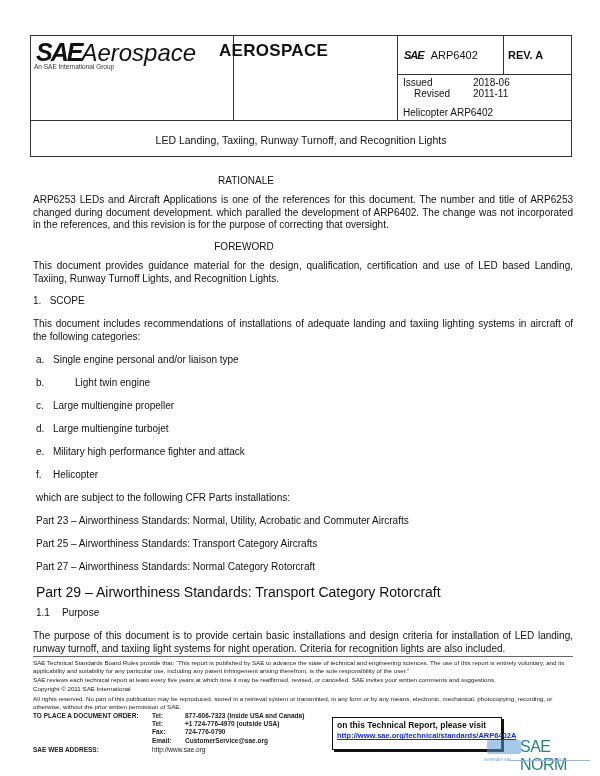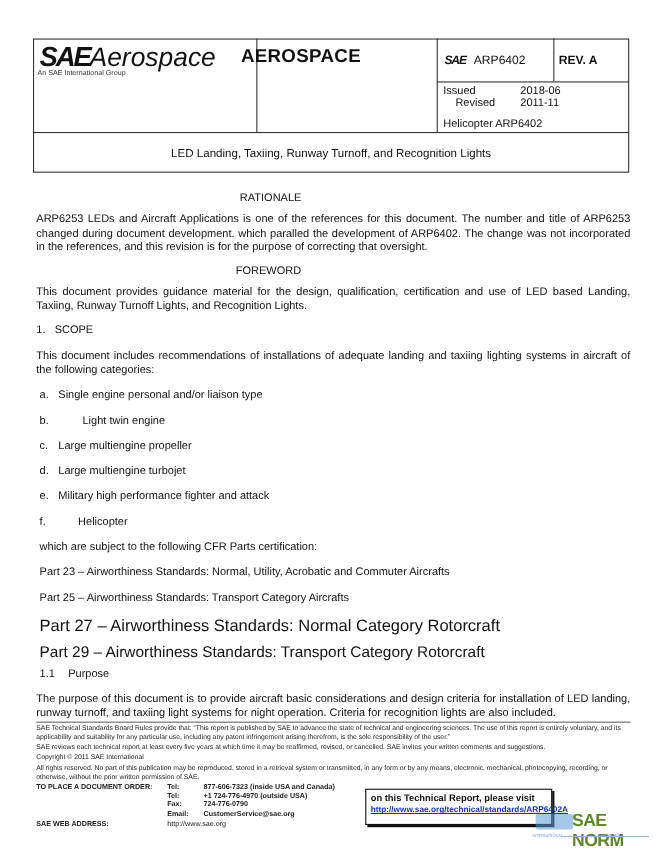--- a/index.html
+++ b/index.html
@@ -13,21 +13,21 @@
   .logo-aero { font-style:italic; font-size:24px; font-weight:normal; }
   .logo-sub { font-size:6.5px; color:#333; }
   .doctype { font-weight:bold; font-size:17px; line-height:21px; letter-spacing:0.3px; }
   .t { font-size:10px; line-height:12px; }
   .body-text { left:33px; width:540px; font-size:10px; line-height:12.5px; text-align:justify; }
   .center { text-align:center; }
   .fine { font-size:6.2px; line-height:7.6px; color:#222; }
   .order { font-size:6.5px; line-height:8.2px; font-weight:bold; color:#222; }
   .feedback { left:332px; top:717px; width:170px; height:33px; border:1.5px solid #111; box-shadow:2px 2px 0 #111; font-size:8.5px; line-height:10.3px; font-weight:bold; padding:2px 4px; box-sizing:border-box; background:#fff; }
   .feedback a { color:#1030c0; text-decoration:underline; }
-  .wm { color:#4d7c0f; font-weight:bold; }
+  .wm { color:#0f766e; font-weight:normal; }
 </style>
 </head>
 <body>
 
 <div class="abs frame"></div>
 <div class="abs vline" style="left:233px; top:35px; height:85px;"></div>
 <div class="abs vline" style="left:397px; top:35px; height:85px;"></div>
 <div class="abs vline" style="left:503px; top:35px; height:39px;"></div>
 <div class="abs hline" style="left:397px; top:74px; width:175px;"></div>
 <div class="abs hline" style="left:30px; top:120px; width:542px;"></div>
@@ -69,32 +69,32 @@
   <div class="abs" style="left:53px; top:354px; font-size:10px;">Single engine personal and/or liaison type</div>
   <div class="abs" style="left:36px; top:377px; font-size:10px;"><span>b.</span></div>
   <div class="abs" style="left:53px; top:377px; font-size:10px;margin-left:22px;">Light twin engine</div>
   <div class="abs" style="left:36px; top:400px; font-size:10px;"><span>c.</span></div>
   <div class="abs" style="left:53px; top:400px; font-size:10px;">Large multiengine propeller</div>
   <div class="abs" style="left:36px; top:423px; font-size:10px;"><span>d.</span></div>
   <div class="abs" style="left:53px; top:423px; font-size:10px;">Large multiengine turbojet</div>
   <div class="abs" style="left:36px; top:446px; font-size:10px;"><span>e.</span></div>
   <div class="abs" style="left:53px; top:446px; font-size:10px;">Military high performance fighter and attack</div>
   <div class="abs" style="left:36px; top:469px; font-size:10px;"><span>f.</span></div>
-  <div class="abs" style="left:71px; top:469px; font-size:10px;">Helicopter</div>
+  <div class="abs" style="left:53px; top:469px; font-size:10px;">Helicopter</div>
 </div>
 
-<div class="abs" style="left:36px; top:492px; font-size:10px;">which are subject to the following CFR Parts certification:</div>
+<div class="abs" style="left:36px; top:492px; font-size:10px;">which are subject to the following CFR Parts installations:</div>
 <div class="abs" style="left:36px; top:515px; font-size:10px;">Part 23 – Airworthiness Standards: Normal, Utility, Acrobatic and Commuter Aircrafts</div>
 <div class="abs" style="left:36px; top:538px; font-size:10px;text-align:center;">Part 25 – Airworthiness Standards: Transport Category Aircrafts</div>
-<div class="abs" style="left:36px; top:561px; font-size:15px;">Part 27 – Airworthiness Standards: Normal Category Rotorcraft</div>
+<div class="abs" style="left:36px; top:561px; font-size:10px;">Part 27 – Airworthiness Standards: Normal Category Rotorcraft</div>
 <div class="abs" style="left:36px; top:584px; font-size:14px;">Part 29 – Airworthiness Standards: Transport Category Rotorcraft</div>
 
 <div class="abs" style="left:36px; top:607px; font-size:10px;">1.1</div>
 <div class="abs" style="left:62px; top:607px; font-size:10px;">Purpose</div>
-<div class="abs body-text" style="top:630px;">The purpose of this document is to provide aircraft basic considerations and design criteria for installation of LED landing, runway turnoff, and taxiing light systems for night operation. Criteria for recognition lights are also included.</div>
+<div class="abs body-text" style="top:630px;">The purpose of this document is to provide certain basic installations and design criteria for installation of LED landing, runway turnoff, and taxiing light systems for night operation. Criteria for recognition lights are also included.</div>
 
 <div class="abs hline" style="left:33px; top:656px; width:540px; background:#666;"></div>
 <div class="abs fine" style="left:33px; top:659px; width:540px;">SAE Technical Standards Board Rules provide that: “This report is published by SAE to advance the state of technical and engineering sciences. The use of this report is entirely voluntary, and its applicability and suitability for any particular use, including any patent infringement arising therefrom, is the sole responsibility of the user.”</div>
 <div class="abs fine" style="left:33px; top:676px; width:540px;">SAE reviews each technical report at least every five years at which time it may be reaffirmed, revised, or cancelled. SAE invites your written comments and suggestions.</div>
 <div class="abs fine" style="left:33px; top:685px; width:540px;">Copyright © 2011 SAE International</div>
 <div class="abs fine" style="left:33px; top:695px; width:540px;">All rights reserved. No part of this publication may be reproduced, stored in a retrieval system or transmitted, in any form or by any means, electronic, mechanical, photocopying, recording, or otherwise, without the prior written permission of SAE.</div>
 
 <div class="abs order" style="left:33px; top:712px;">TO PLACE A DOCUMENT ORDER:</div>
 <div class="abs order" style="left:152px; top:712px;">Tel:</div>
 <div class="abs order" style="left:185px; top:712px;">877-606-7323 (inside USA and Canada)</div>

